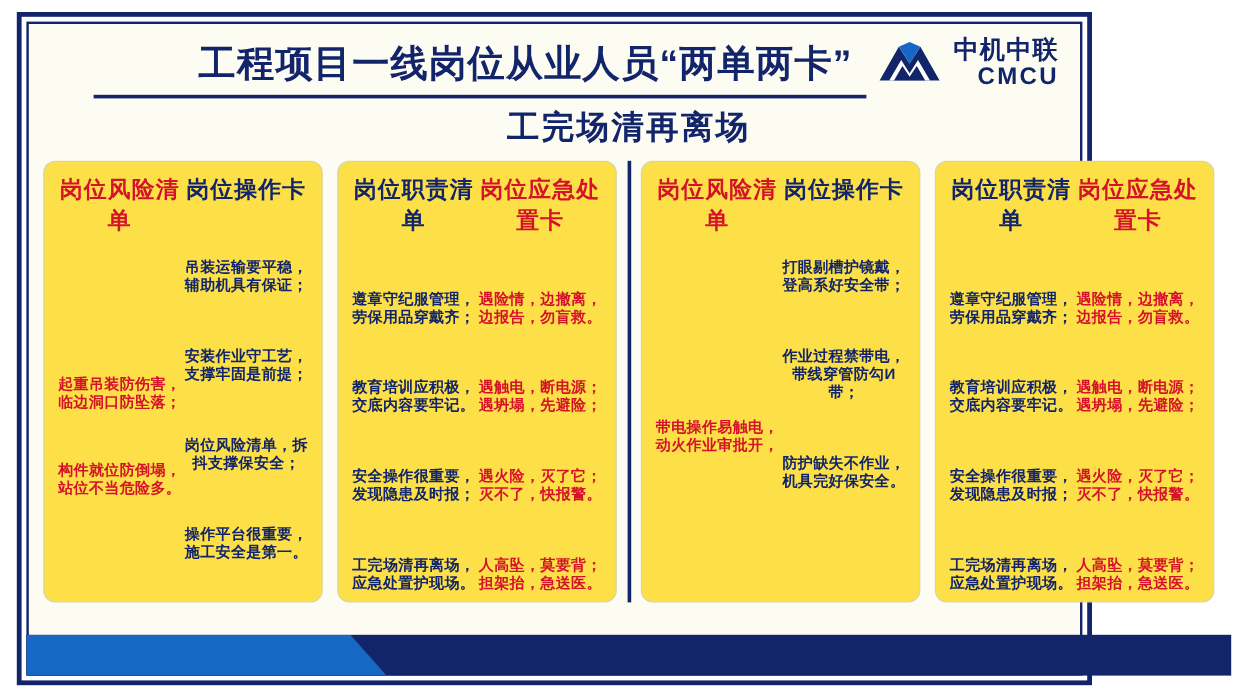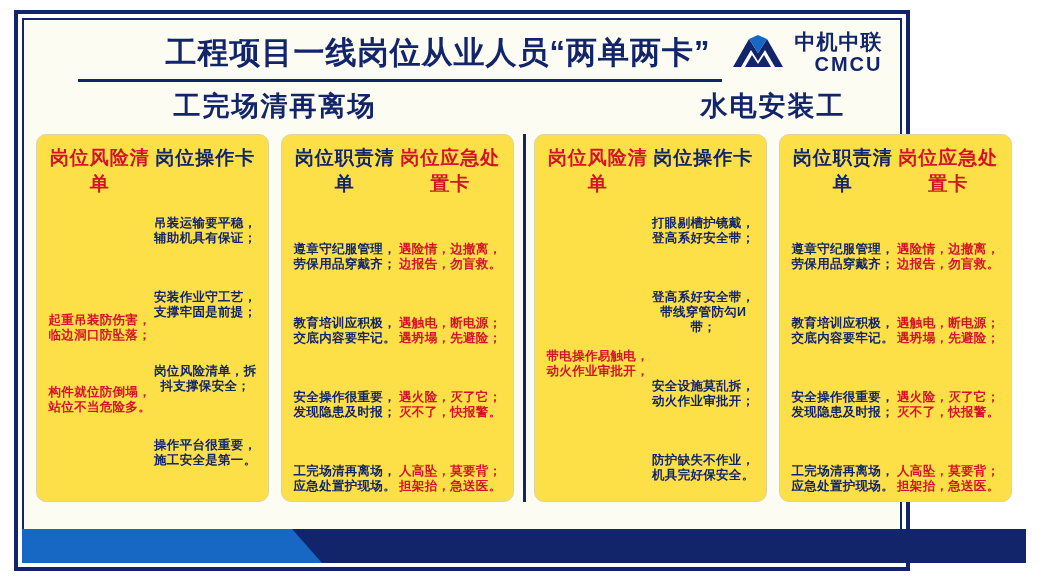--- a/index.html
+++ b/index.html
@@ -229,21 +229,20 @@
         <div class="logo-text">
           <div class="logo-cn">中机中联</div>
           <div class="logo-en">CMCU</div>
         </div>
       </div>
       <div class="header-rule"></div>
     </div>
 
     <div class="section-titles">
       <div class="section-title">工完场清再离场</div>
-      <div class="section-title">水电安装工</div>
     </div>
 
     <div class="columns">
       <div class="divider"></div>
 
       <div class="half">
         <div class="card">
           <div class="card-block">
             <div class="card-title">岗位风险清单</div>
             <div class="lines">
@@ -289,22 +288,21 @@
           <div class="card-block">
             <div class="card-title">岗位风险清单</div>
             <div class="lines">
               <div class="line">带电操作易触电，动火作业审批开，</div>
             </div>
           </div>
           <div class="card-block">
             <div class="card-title blue">岗位操作卡</div>
             <div class="lines tight">
               <div class="line blue">打眼剔槽护镜戴，登高系好安全带；</div>
-              <div class="line blue">登高系好安全带，带线穿管防勾И带；</div>
-              <div class="line blue">安全设施莫乱拆，动火作业审批开；</div>
+              <div class="line blue">作业过程禁带电，带线穿管防勾И带；</div>
               <div class="line blue">防护缺失不作业，机具完好保安全。</div>
             </div>
           </div>
         </div>
 
         <div class="card">
           <div class="card-block">
             <div class="card-title blue">岗位职责清单</div>
             <div class="lines tight">
               <div class="line blue">遵章守纪服管理，劳保用品穿戴齐；</div>

